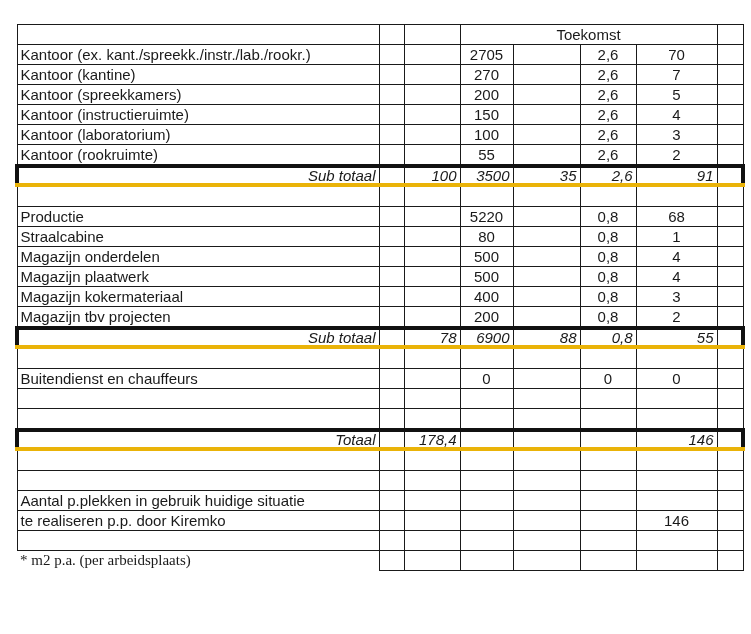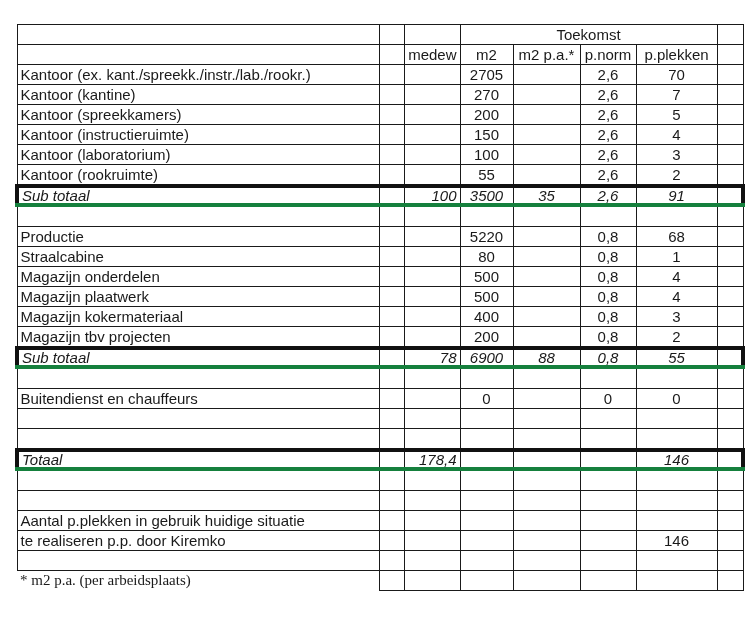--- a/index.html
+++ b/index.html
@@ -3,21 +3,21 @@
 <meta charset="utf-8">
 <style>
   html, body { margin: 0; padding: 0; background: #ffffff; }
   body { width: 751px; height: 634px; position: relative; overflow: hidden;
          font-family: "Liberation Sans", sans-serif; color: #1a1a1a; }
   table { position: absolute; left: 15px; top: 24px; border-collapse: collapse; table-layout: fixed; }
   td { height: 19px; padding: 0 3px; font-size: 15px; line-height: 19px; white-space: nowrap;
        border: 1px solid #1a1a1a; overflow: hidden; }
   td.num { text-align: center; }
   td.lbl { text-align: left; }
-  tr.thick td { border-top: 4px solid #111; border-bottom: 4px solid #15803d; height: 15px; line-height: 15px; font-style: italic; }
+  tr.thick td { border-top: 4px solid #111; border-bottom: 4px solid #eab308; height: 15px; line-height: 15px; font-style: italic; text-align: right; }
   tr.thick td.first { border-left: 4px solid #111; }
   tr.thick td.last { border-right: 4px solid #111; }
   tr.foot td.lbl { border-left: none; border-bottom: none; font-family: Liberation Serif, serif; }
   td.right { text-align: right; }
   td.hdr { text-align: center; }
 </style>
 </head>
 <body>
 
 <table>
@@ -32,30 +32,20 @@
       <col style="width:26px">
   </colgroup>
   <tbody id="tbody">
     <tr>
       <td></td>
       <td></td>
       <td></td>
       <td colspan="4" class="hdr">Toekomst</td>
       <td></td>
     </tr>
-    <tr>
-      <td></td>
-      <td></td>
-      <td class="right">medew</td>
-      <td class="hdr">m2</td>
-      <td class="hdr">m2 p.a.*</td>
-      <td class="hdr">p.norm</td>
-      <td class="hdr">p.plekken</td>
-      <td></td>
-    </tr>
   <tr>
         <td class="lbl first">Kantoor (ex. kant./spreekk./instr./lab./rookr.)</td>
         <td class="num"></td>
         <td class="num"></td>
         <td class="num">2705</td>
         <td class="num"></td>
         <td class="num">2,6</td>
         <td class="num">70</td>
         <td class="num last"></td>
       </tr>

